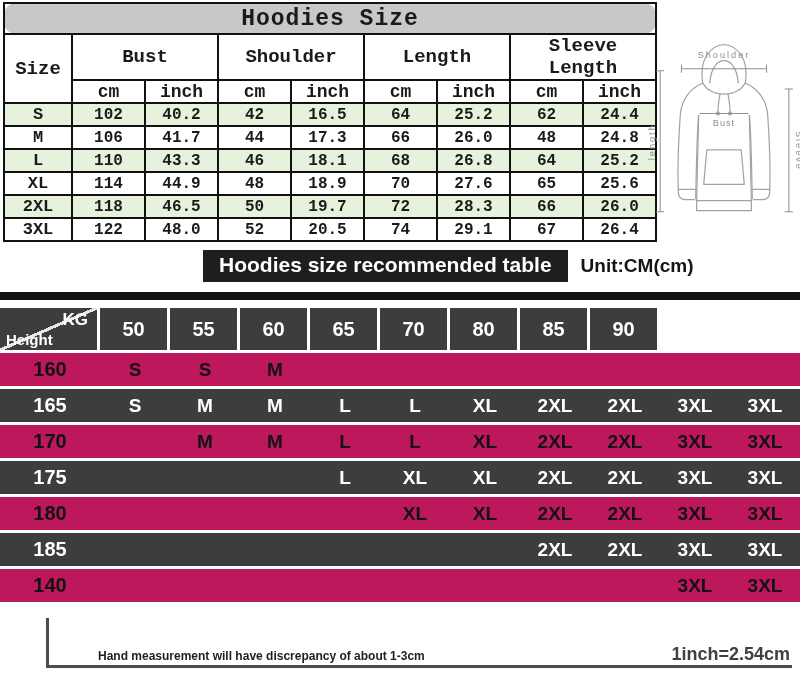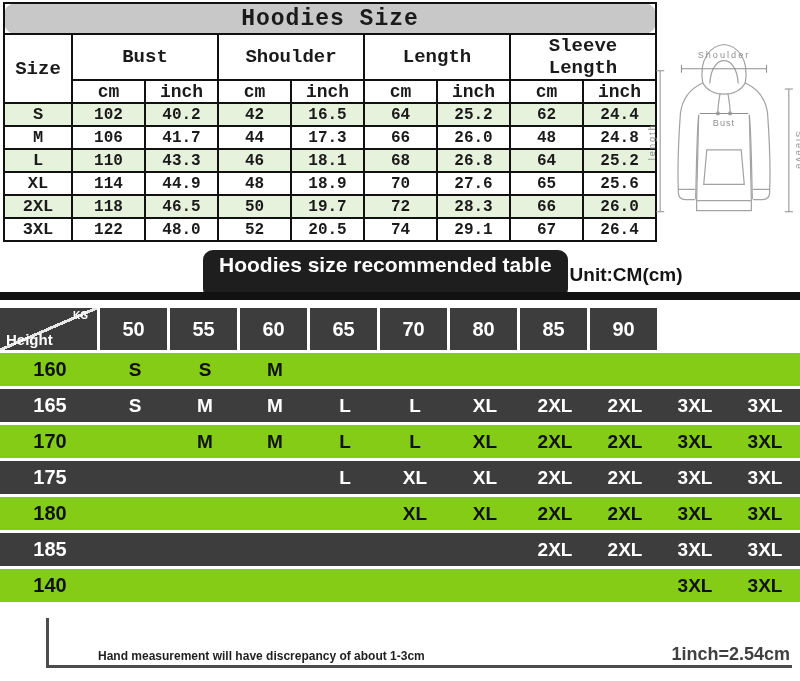--- a/index.html
+++ b/index.html
@@ -26,47 +26,47 @@
   tbody.size-body tr.green td{background:#e6f2dc;}
   tbody.size-body td.size-lab{font-size:17px;}
 
   
   .hoodie-wrap{position:absolute;left:648px;top:12px;width:152px;height:218px;}
 
   
   .rec-heading{position:absolute;left:203px;top:250px;display:flex;align-items:center;}
   .rec-badge{
     background:#1e1e1e;color:#fff;font-weight:bold;font-size:21px;
-    padding:3px 16px 22px 16px;letter-spacing:0px;white-space:nowrap;border-radius:10px;
-  }
-  .rec-unit{color:#151515;font-weight:bold;font-size:19px;margin-left:2px;white-space:nowrap;}
+    padding:3px 16px 5px 16px;letter-spacing:0px;white-space:nowrap;
+  }
+  .rec-unit{color:#151515;font-weight:bold;font-size:19px;margin-left:13px;white-space:nowrap;}
 
   .black-bar{position:absolute;left:0;top:292px;width:800px;height:8px;background:#121212;}
 
   
   .rec-table{position:absolute;left:0;top:308px;width:800px;}
   .rec-header{display:grid;grid-template-columns:100px repeat(10,70px);height:42px;}
   .rec-head-cell{
     background:#3d3d3d;color:#fff;font-weight:bold;font-size:20px;
     display:flex;align-items:center;justify-content:center;
     border-right:3px solid #fff;
   }
   .rec-corner{
     position:relative;background-color:#3d3d3d;border-right:3px solid #fff;
     background-image:linear-gradient(to bottom right,
       rgba(0,0,0,0) calc(50% - 1.5px), #e8e8e8 calc(50% - 1.5px),
       #e8e8e8 calc(50% + 1.5px), rgba(0,0,0,0) calc(50% + 1.5px));
   }
-  .rec-corner .kg{position:absolute;top:2px;right:9px;color:#fff;font-weight:bold;font-size:10px;}
+  .rec-corner .kg{position:absolute;top:2px;right:9px;color:#fff;font-weight:bold;font-size:17px;}
   .rec-corner .hgt{position:absolute;bottom:2px;left:6px;color:#fff;font-weight:bold;font-size:15px;}
   .rec-row{
     display:grid;grid-template-columns:100px repeat(10,70px);
     height:33px;margin-top:3px;
   }
-  .rec-row.light{background:#84cc16;}
+  .rec-row.light{background:#be185d;}
   .rec-row.dark{background:#3d3d3d;}
   .rec-cell{
     display:flex;align-items:center;justify-content:center;
     font-weight:bold;font-size:19px;
   }
   .rec-row.light .rec-cell{color:#111;}
   .rec-row.dark .rec-cell{color:#fff;}
   .rec-cell.height-cell{font-size:20px;}
 
   

